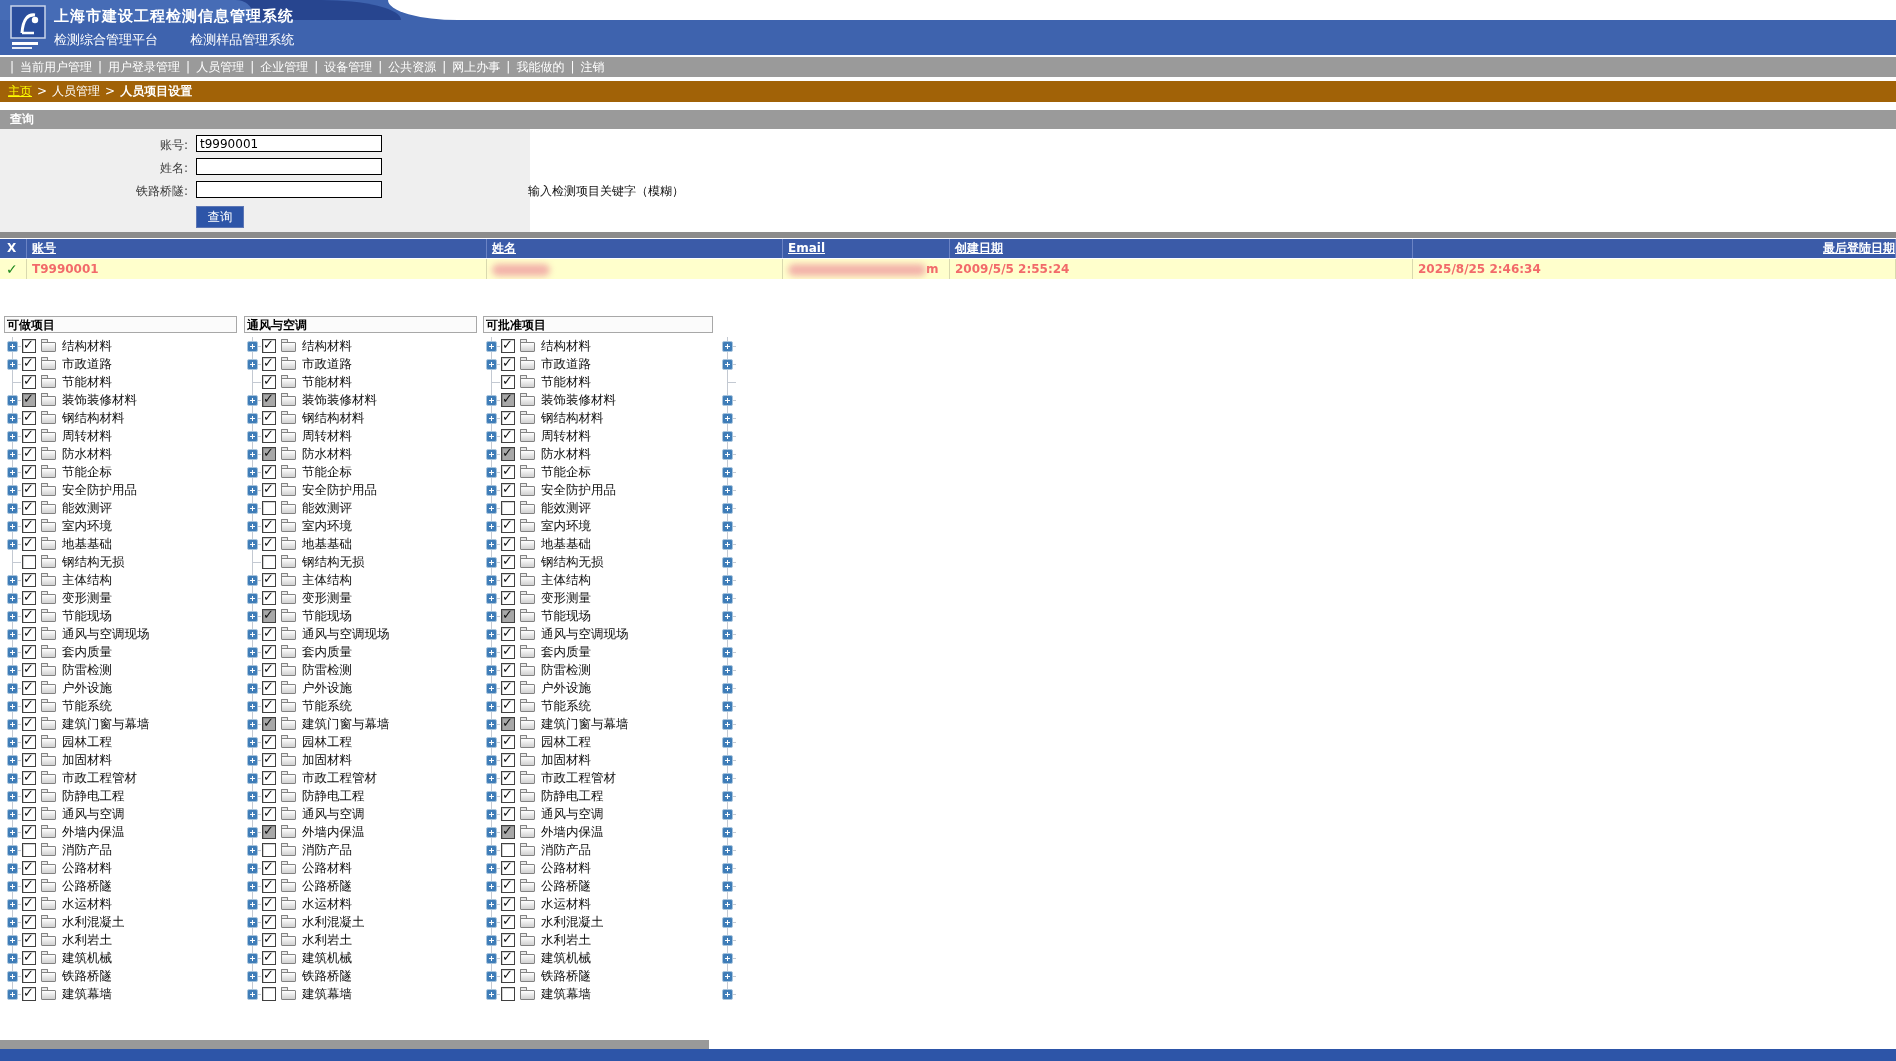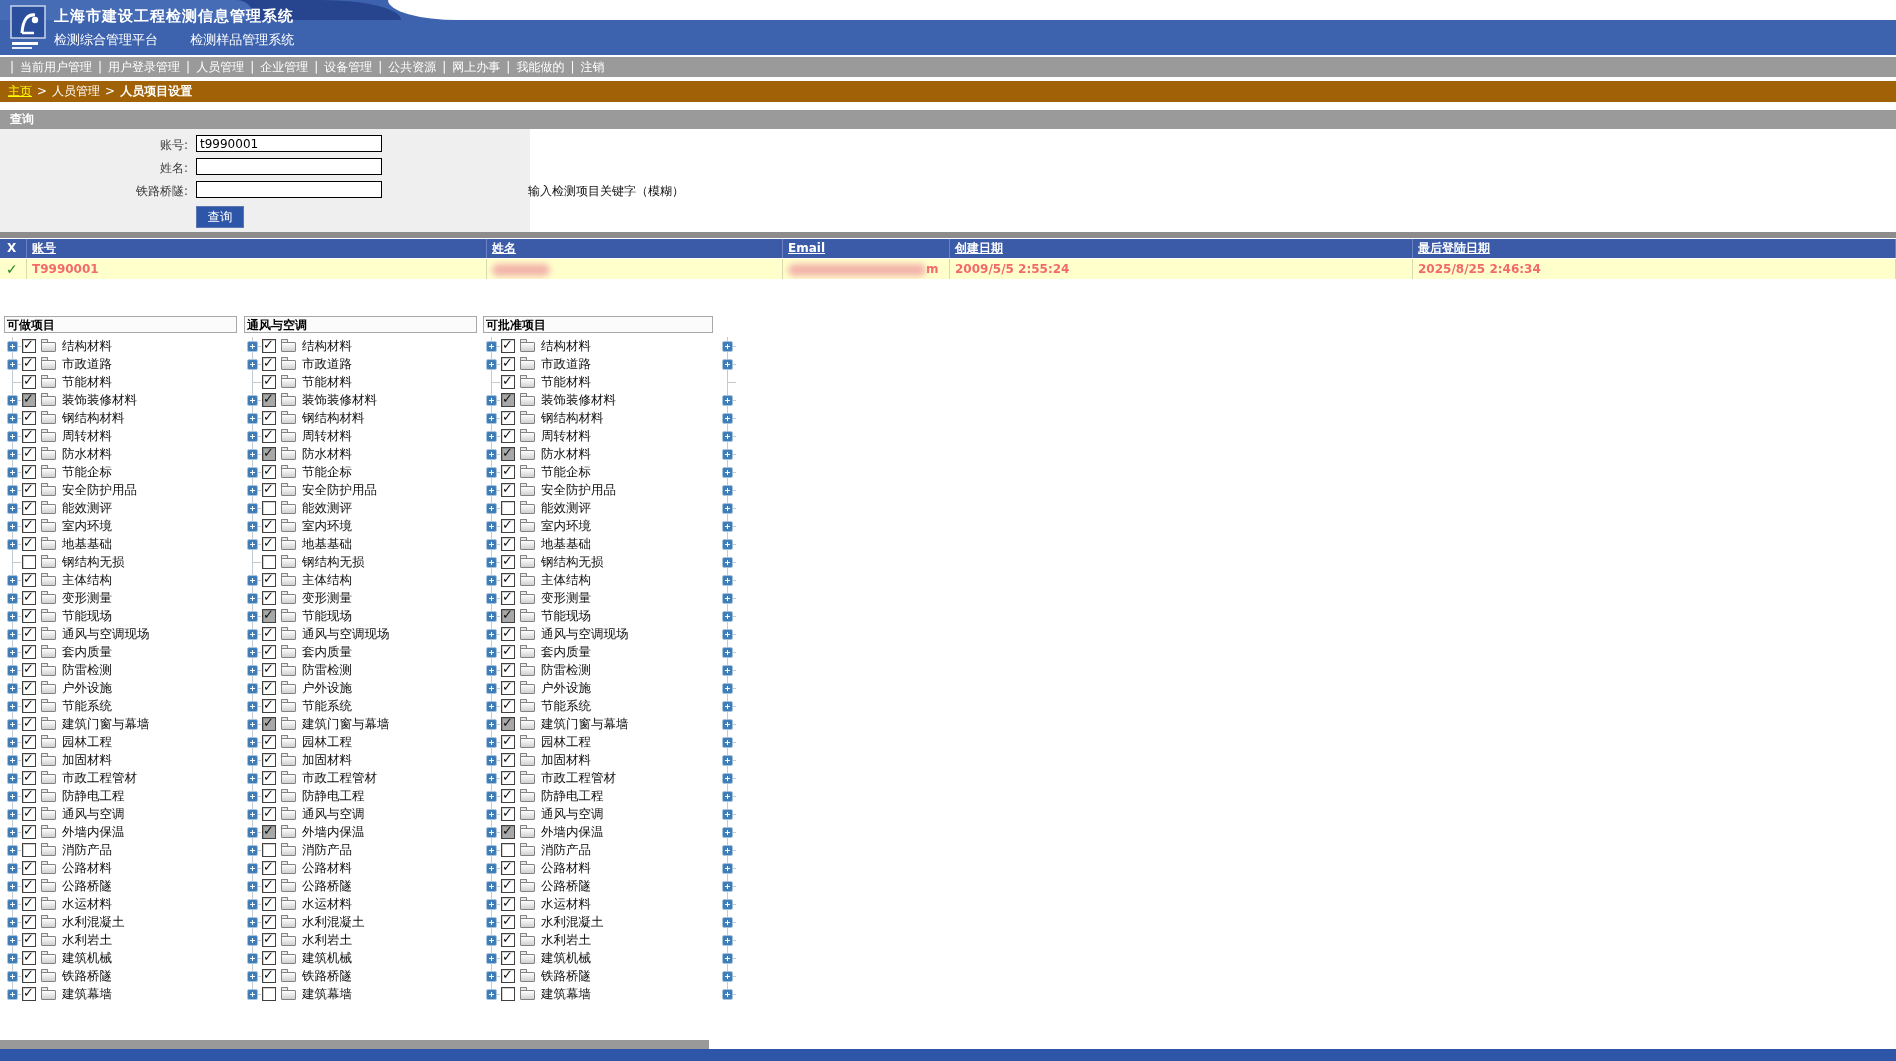--- a/index.html
+++ b/index.html
@@ -144,21 +144,21 @@
     <button class="btn query-btn">查询</button>
   </div>
 
   <div class="table-sep"></div>
   <div class="thead">
       <div class="th th-x" style="width: 27px;">X</div>
       <div class="th" style="width: 460px;">账号</div>
       <div class="th" style="width: 296px;">姓名</div>
       <div class="th" style="width: 167px;">Email</div>
       <div class="th" style="width: 463px;">创建日期</div>
-      <div class="th" style="width: 483px;">最后登陆日期</div>
+      <div class="th" style="width: 483px; text-align: right;">最后登陆日期</div>
     </div>
   <div class="trowdata">
       <div class="td td-check" style="width: 27px;">✓</div>
       <div class="td" style="width: 460px;">T9990001</div>
       <div class="td" style="width: 296px;"><span class="blur-blob" style="width: 58px;"></span></div>
       <div class="td" style="width: 167px;"><span class="blur-blob" style="width: 138px;"></span>m</div>
       <div class="td" style="width: 463px;">2009/5/5 2:55:24</div>
       <div class="td" style="width: 483px;">2025/8/25 2:46:34</div>
     </div>
 

